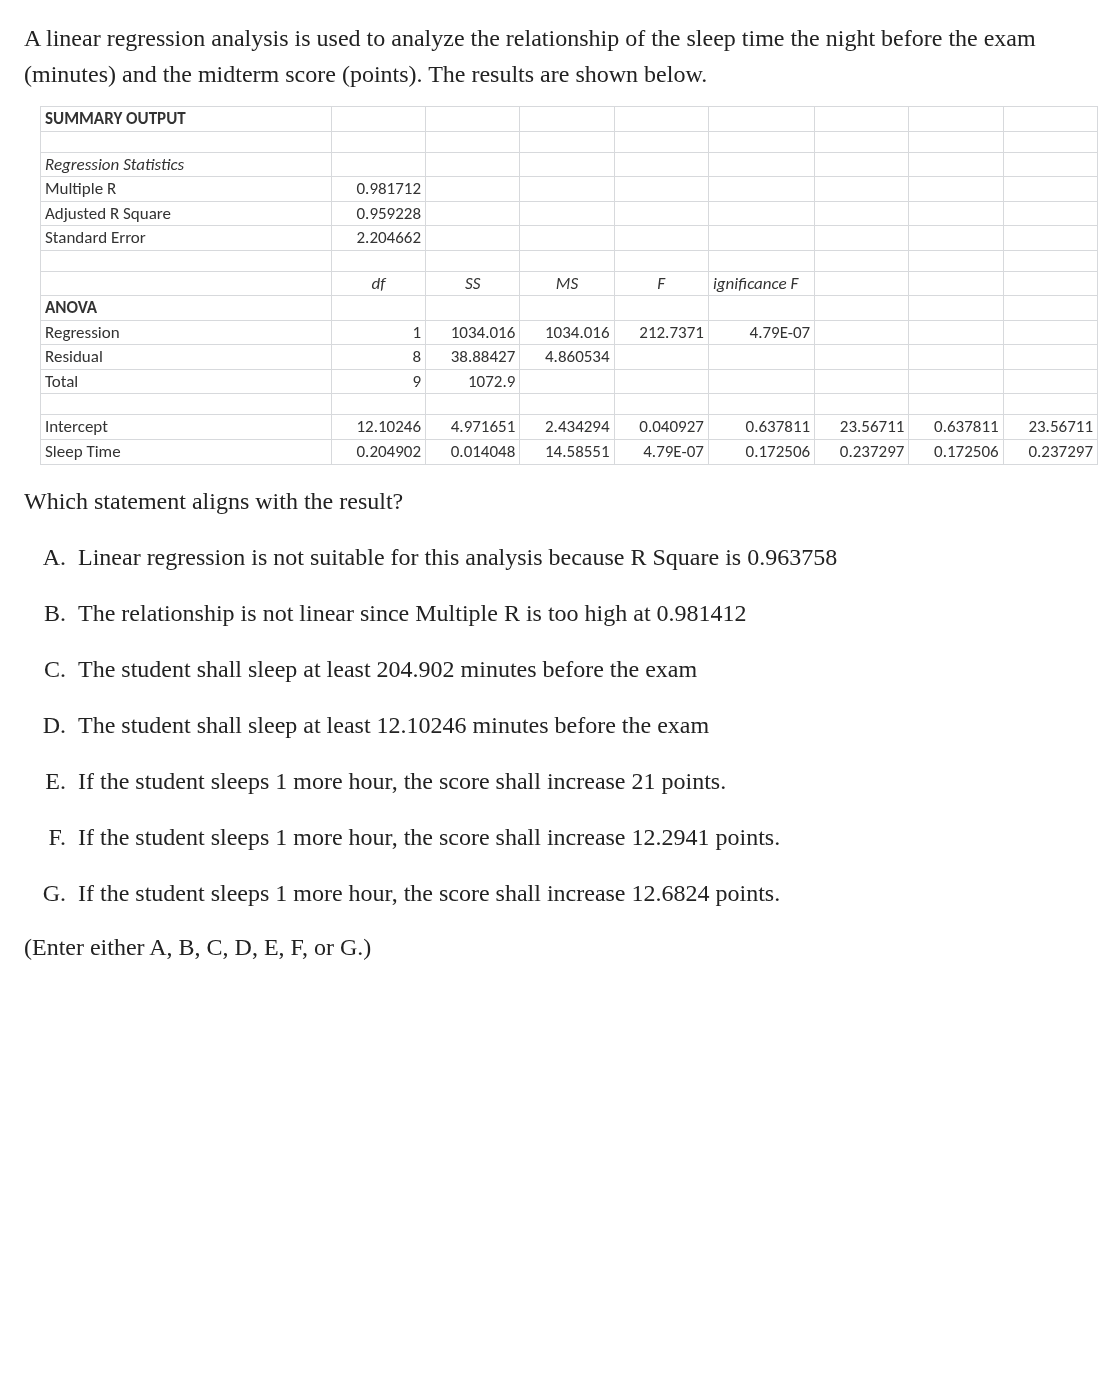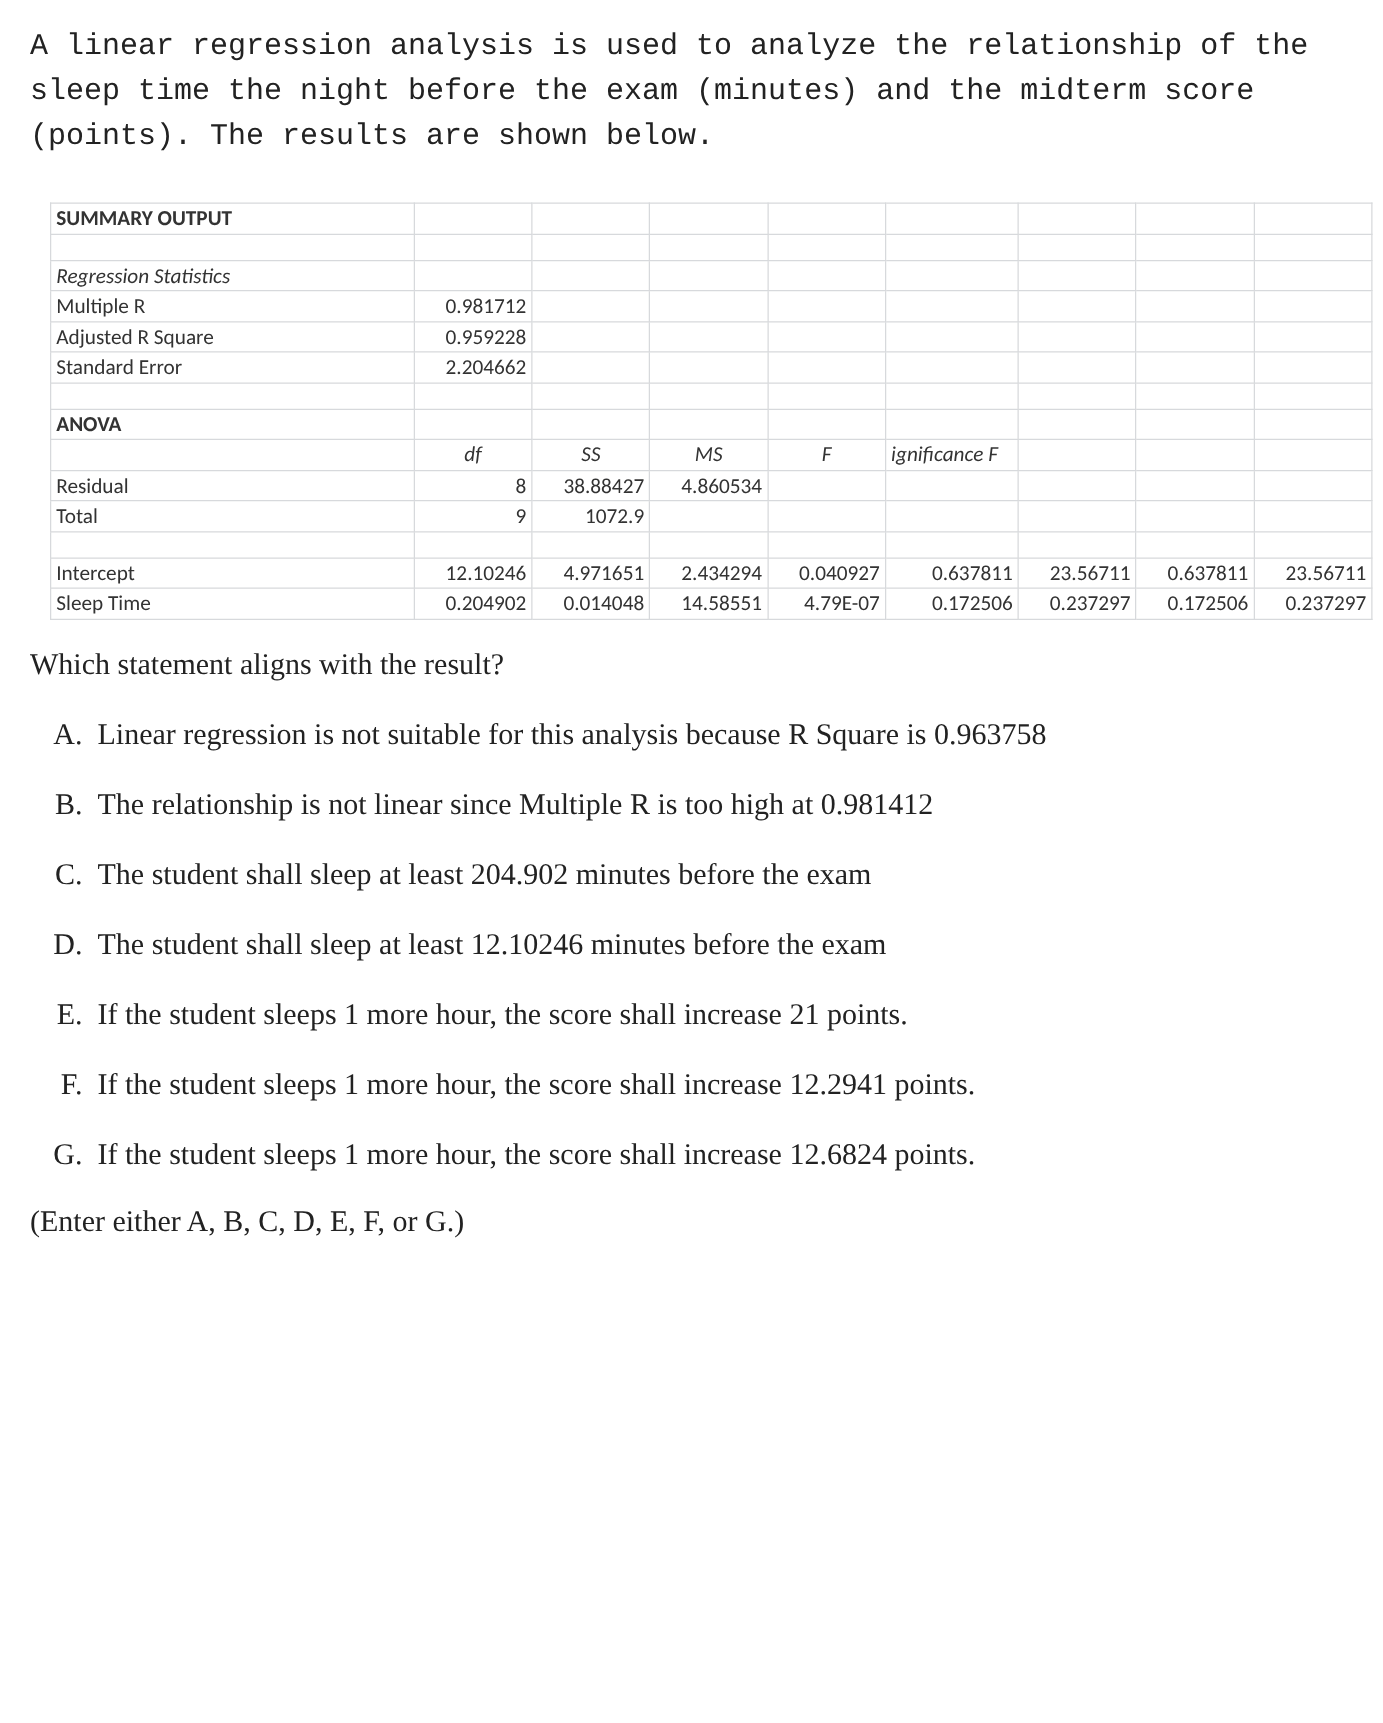--- a/index.html
+++ b/index.html
@@ -7,22 +7,21 @@
     font-size: 24px;
     color: #222;
     margin: 0;
     padding: 20px 24px;
     background: #fff;
     width: 1106px;
     box-sizing: border-box;
     line-height: 1.5;
   }
   p.intro {
-    margin: 0 0 34px 0;
-    font-family: Liberation Mono, monospace;
+    margin: 0 0 14px 0;
   }
   p.question {
     margin: 18px 0 18px 0;
   }
   p.hint {
     margin: 18px 0 0 0;
   }
   
   .reg-block {
     font-family: Calibri, Arial, sans-serif;
@@ -163,37 +162,48 @@
           <td></td>
           <td></td>
           <td></td>
           <td></td>
           <td></td>
           <td></td>
           <td></td>
           <td></td>
         </tr>
   <tr>
-    <td class="lbl bold">ANOVA</td>
-    <td></td>
-          <td></td>
-          <td></td>
-          <td></td>
-          <td></td>
-          <td></td>
-          <td></td>
-          <td></td>
-  </tr>
-  <tr>
     <td class="lbl"></td>
     <td class="center italic">df</td>
     <td class="center italic">SS</td>
     <td class="center italic">MS</td>
     <td class="center italic">F</td>
     <td class="lbl italic">ignificance F</td>
+    <td></td>
+          <td></td>
+          <td></td>
+  </tr>
+  <tr>
+    <td class="lbl bold">ANOVA</td>
+    <td></td>
+          <td></td>
+          <td></td>
+          <td></td>
+          <td></td>
+          <td></td>
+          <td></td>
+          <td></td>
+  </tr>
+  <tr>
+    <td class="lbl">Regression</td>
+    <td class="num">1</td>
+    <td class="num">1034.016</td>
+    <td class="num">1034.016</td>
+    <td class="num">212.7371</td>
+    <td class="num">4.79E-07</td>
     <td></td>
           <td></td>
           <td></td>
   </tr>
   <tr>
     <td class="lbl">Residual</td>
     <td class="num">8</td>
     <td class="num">38.88427</td>
     <td class="num">4.860534</td>
     <td></td>

